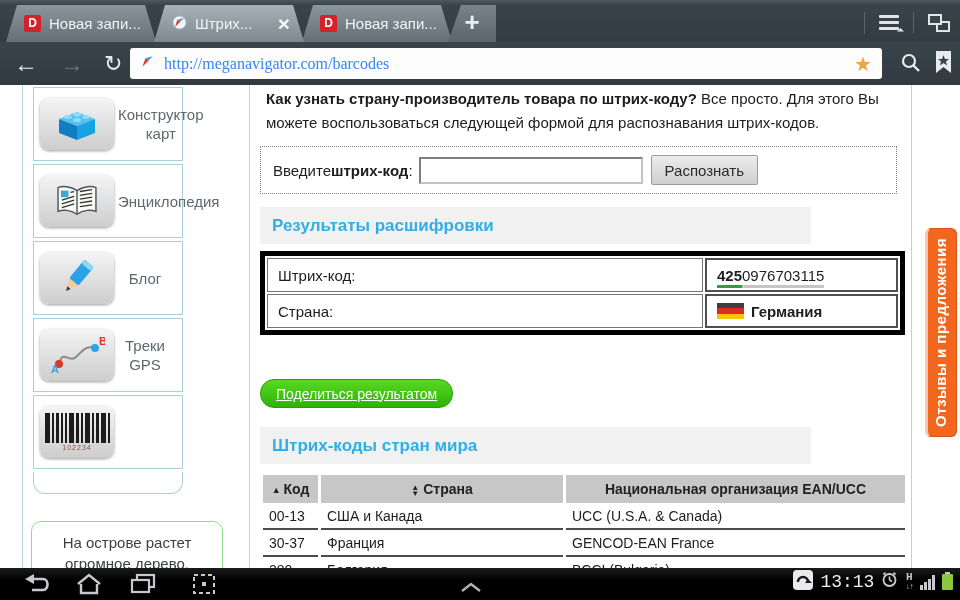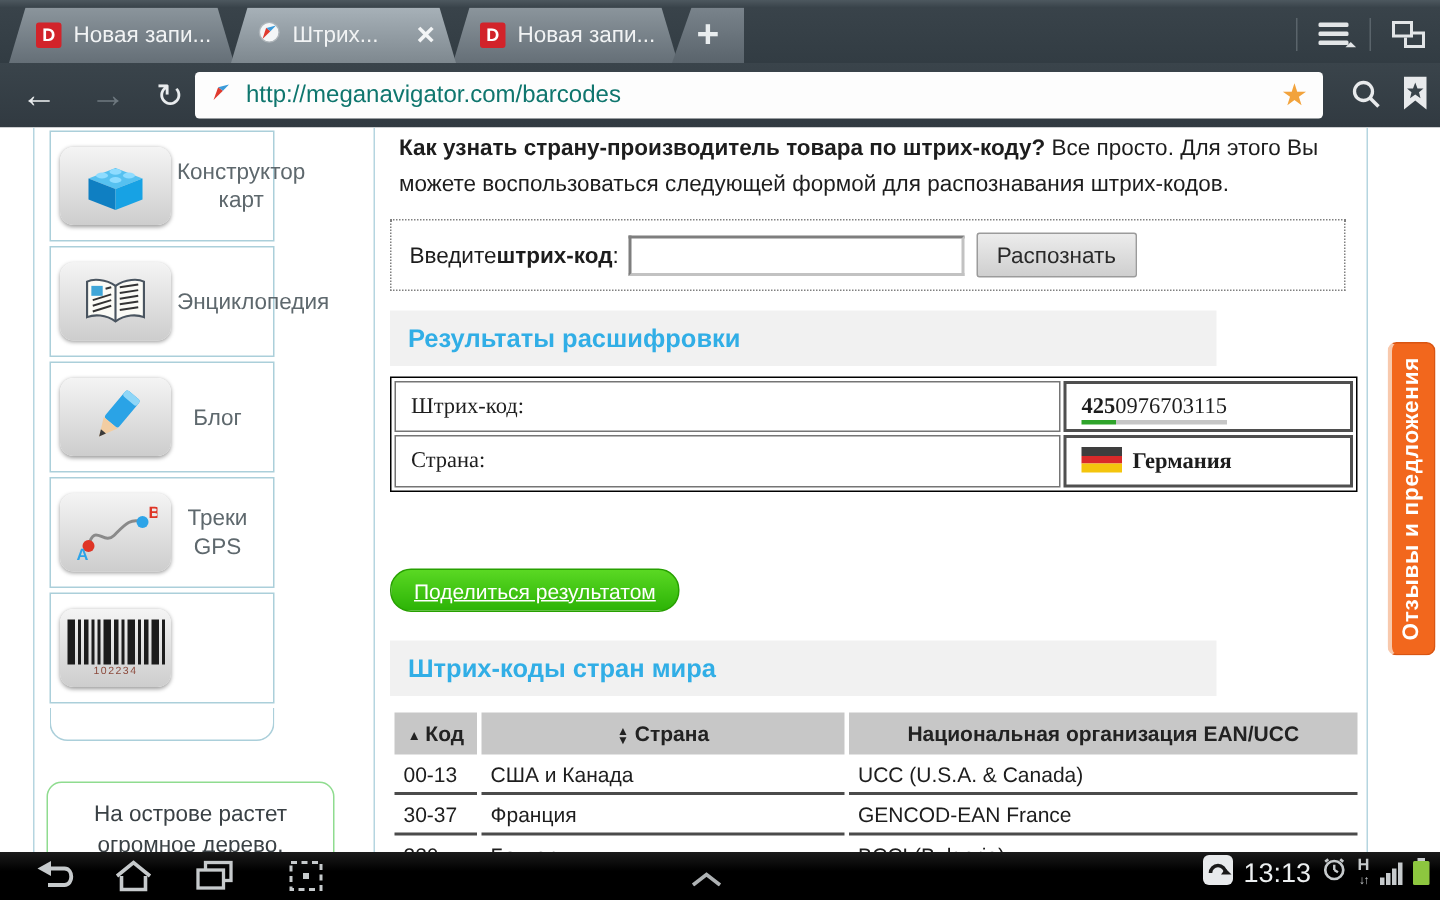--- a/index.html
+++ b/index.html
@@ -36,21 +36,21 @@
 
   
   .addrbar { position:absolute; left:0; top:42px; width:960px; height:43px;
              background:linear-gradient(#3a444b, #313a41); display:flex; align-items:center; }
   .nav-glyph { font-size:24px; line-height:1; }
   .back-g { position:absolute; left:14px; color:#e9ecee; }
   .fwd-g  { position:absolute; left:60px; color:#6e787f; }
   .ref-g  { position:absolute; left:104px; color:#e9ecee; font-size:22px; }
   .urlfield { position:absolute; left:130px; top:6px; width:752px; height:31px; background:#fdfdfd;
               border-radius:3px; display:flex; align-items:center; padding:0 10px; }
-  .urltext { font-size:16px; color:#0f766e; margin-left:9px; flex:1; }
+  .urltext { font-size:16px; color:#3b82f6; margin-left:9px; flex:1;font-family:Liberation Serif, serif; }
   .urlstar { color:#f2a33c; font-size:20px; }
   .sbtn { position:absolute; right:38px; top:10px; }
   .bbtn { position:absolute; right:8px; top:9px; }
 
   
   .page { position:absolute; left:0; top:85px; width:960px; height:483px; background:#fff; overflow:hidden; }
   .vline { position:absolute; top:0; bottom:0; width:1px; background:#b5d5e0; }
 
   
   .sidebar { position:absolute; left:33px; top:2px; width:150px; }
@@ -78,22 +78,22 @@
   .formbox input { width:224px; height:27px; border:2px solid; border-color:#7e7e7e #c2c2c2 #c2c2c2 #7e7e7e;
                    margin-left:6px; font-size:15px; padding:0 4px; }
   .formbox button { margin-left:8px; height:30px; padding:0 13px; font-size:15px; color:#2a2a2a;
                     background:linear-gradient(#ececec,#cfcfcf); border:1px solid #9b9b9b; border-radius:2px;
                     font-family:"Liberation Sans",sans-serif; }
   .band { position:absolute; left:10px; width:551px; height:37px; background:#f1f1f1;
           display:flex; align-items:center; padding-left:12px; }
   .band h3 { color:#31aee6; font-size:17px; font-weight:bold; }
   .band1 { top:122px; } .band2 { top:342px; }
 
-  .results { position:absolute; left:10px; top:166px; width:645px; border:1px solid #000000;
-             border-collapse:separate; border-spacing:2px; background:#fff;font-family:Liberation Serif, serif; }
+  .results { position:absolute; left:10px; top:166px; width:645px; border:5px solid #000000;
+             border-collapse:separate; border-spacing:2px; background:#fff; }
   .results td { border:1px solid #757575; font-size:15px; color:#1d1d1d; padding:6px 10px; height:34px; background:#fff; }
   .results td.val { border-width:2px; border-color:#4f4f4f; font-weight:bold; width:193px; }
   .bc-pre { font-weight:bold; border-bottom:3px solid #2fa42b; padding-bottom:1px; }
   .bc-rest { font-weight:normal; border-bottom:3px solid #c6c6c6; padding-bottom:1px; }
   .flag { display:inline-block; vertical-align:-3px; width:27px; height:17px; margin-right:7px; }
   .flag i { display:block; height:33.3%; }
   .flag .f1{background:#3e3e3e} .flag .f2{background:#da2a2a} .flag .f3{background:#f4c50d}
 
   .share { position:absolute; left:10px; top:294px; height:29px; padding:0 15px;
            background:linear-gradient(#5ad823,#2cb306); border:1px solid #27a000; border-radius:14px;
@@ -110,21 +110,21 @@
   
   .fbanner { position:absolute; left:925px; top:228px; width:32px; height:209px; background:#f2671d;
              border:1px solid #d95512; border-right:3px solid #f8c9ad; border-radius:6px;
              color:#fff; font-size:15px; font-weight:bold; writing-mode:vertical-rl;
              transform:rotate(180deg); text-align:center; letter-spacing:.5px; line-height:26px; }
 
   
   .navbar { position:absolute; left:0; top:568px; width:960px; height:32px;
             background:linear-gradient(#1b1b1b,#000 40%); }
   .nv { position:absolute; top:5px; }
-  .statusright { position:absolute; right:7px; top:0; height:28px; display:flex; align-items:center; gap:7px; }
+  .statusright { position:absolute; right:7px; top:0; height:28px; display:flex; align-items:center; gap:7px;font-family:Liberation Mono, monospace; }
   .time { color:#eceff0; font-size:18px; }
   .hspa { color:#c6cacc; font-size:11px; font-weight:bold; line-height:9px; text-align:center; }
   .hspa .arr { display:block; font-size:8px; font-weight:normal; letter-spacing:-1px; }
   .signal { display:flex; align-items:flex-end; gap:1px; height:15px; }
   .signal i { display:block; width:3px; background:#c6cacc; }
   .battery { position:relative; width:11px; height:16px; background:#8dc63f; border-radius:1px; }
   .battery::before { content:""; position:absolute; left:3px; top:-2px; width:5px; height:2px; background:#c6cacc; }
 </style>
 </head>
 <body>

